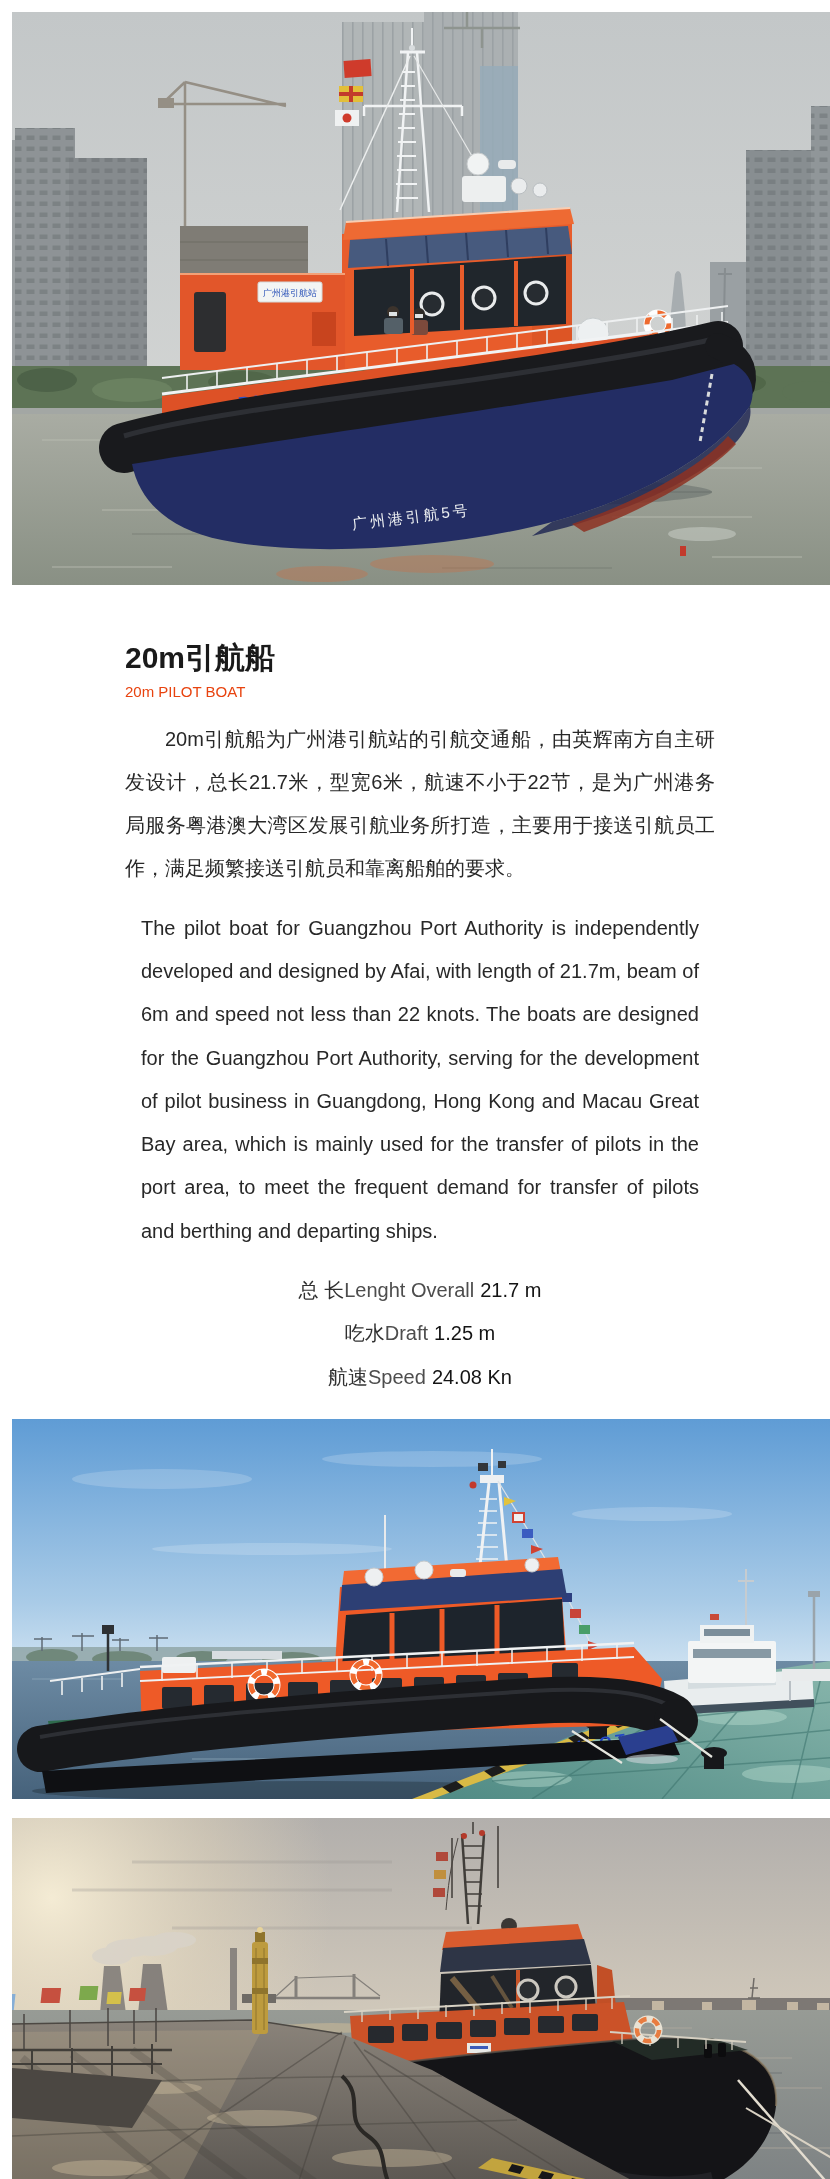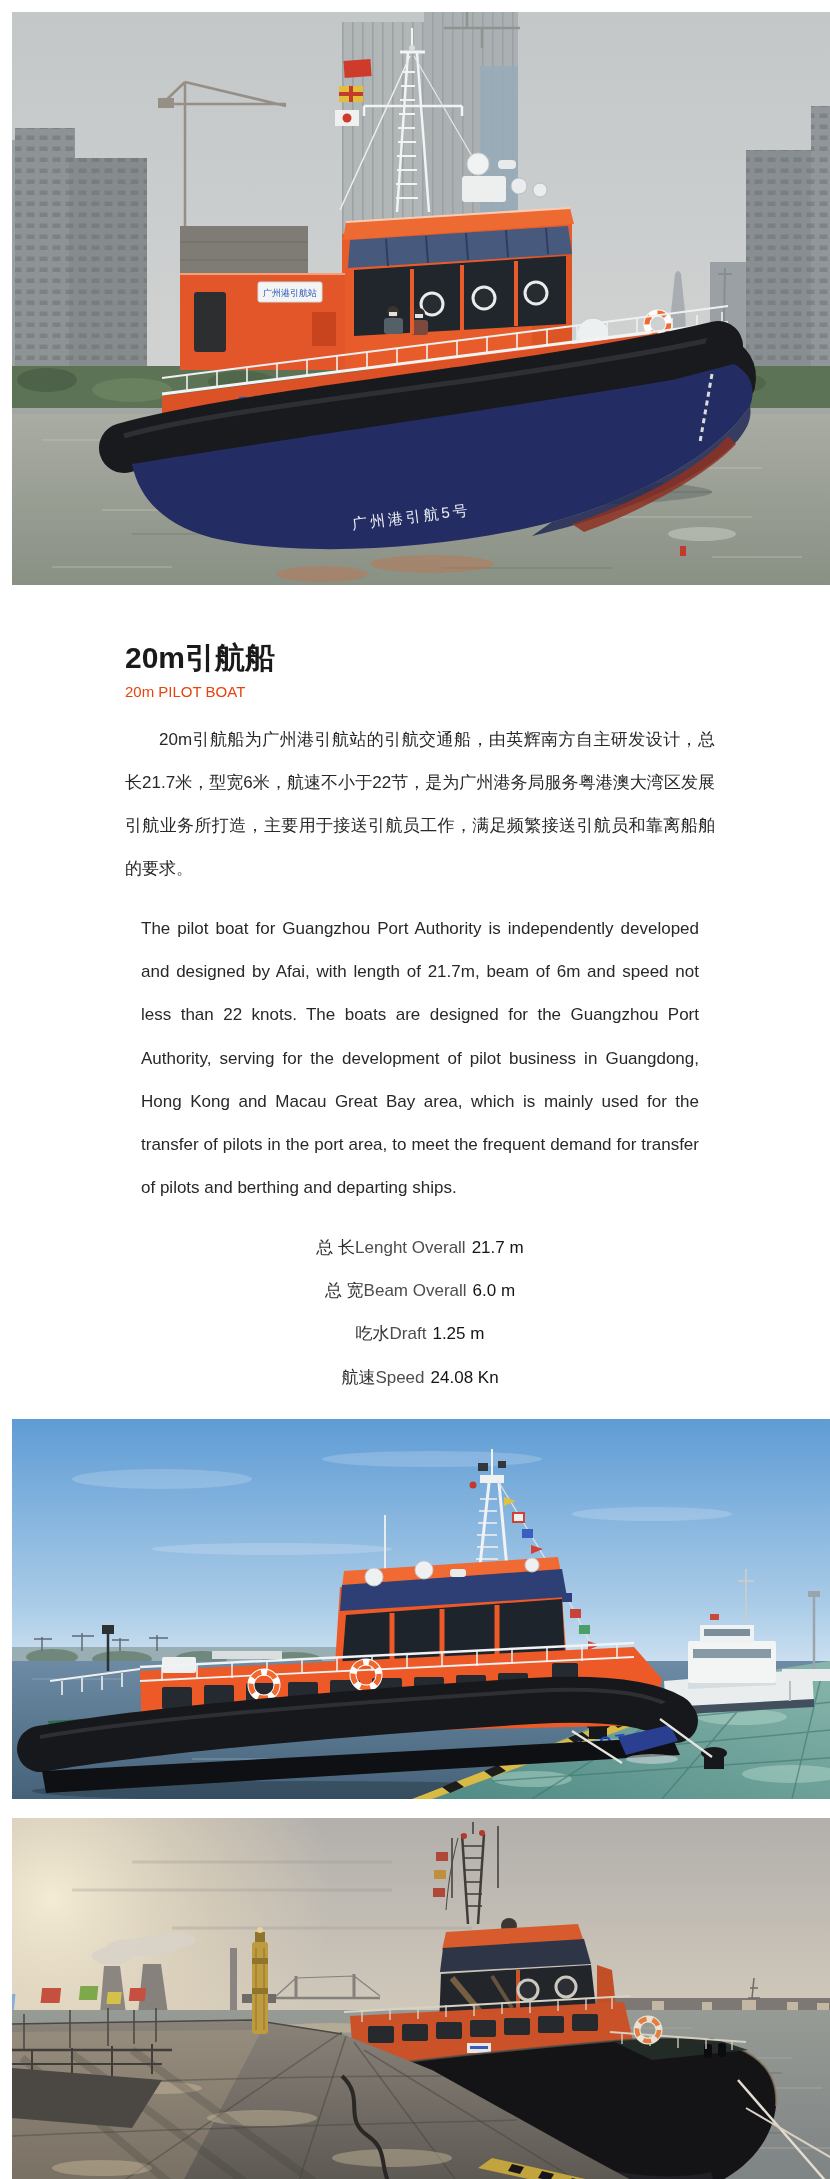--- a/index.html
+++ b/index.html
@@ -4,21 +4,21 @@
 <style>
   html,body{margin:0;padding:0;background:#ffffff;}
   body{width:830px;font-family:"Liberation Sans","DejaVu Sans",sans-serif;-webkit-font-smoothing:antialiased;}
   figure{margin:8px;padding:4px;}
   svg{display:block;}
   .photo{width:830px;overflow:hidden;}
   .photo2{margin-bottom:11px;}
   .content{padding:45px 115px 8px 125px;}
   h1{font-size:30px;font-weight:bold;color:#1a1a1a;margin:0 0 10px 0;line-height:1.05;letter-spacing:0;}
   .subtitle{font-size:15px;font-weight:normal;color:#e8430f;margin:0 0 19px 0;line-height:1;}
-  .body-text{width:590px;font-size:17px;line-height:43.3px;color:#282828;text-align:justify;}
+  .body-text{width:590px;font-size:20px;line-height:43.3px;color:#282828;text-align:justify;}
   .para-cn{margin:0;text-indent:2em;}
   .para-en{margin:16px;}
   .specs{list-style:none;margin:4px 0 0 0;padding:0;text-align:center;}
   .spec-row{margin:0;}
   .spec-zh{color:#303030;}
   .spec-en{color:#4d4d4d;}
   .spec-val{color:#141414;margin-left:6px;}
   .page-bottom{height:32px;background:#ffffff;}
 </style>
 </head>
@@ -176,21 +176,20 @@
 </figure>
 
 <section class="content">
   <h1>20m引航船</h1>
   <div class="subtitle">20m PILOT BOAT</div>
   <div class="body-text">
     <p class="para-cn">20m引航船为广州港引航站的引航交通船，由英辉南方自主研发设计，总长21.7米，型宽6米，航速不小于22节，是为广州港务局服务粤港澳大湾区发展引航业务所打造，主要用于接送引航员工作，满足频繁接送引航员和靠离船舶的要求。</p>
     <p class="para-en">The pilot boat for Guangzhou Port Authority is independently developed and designed by Afai, with length of 21.7m, beam of 6m and speed not less than 22 knots. The boats are designed for the Guangzhou Port Authority, serving for the development of pilot business in Guangdong, Hong Kong and Macau Great Bay area, which is mainly used for the transfer of pilots in the port area, to meet the frequent demand for transfer of pilots and berthing and departing ships.</p>
     <ul class="specs">
       <li class="spec-row"><span class="spec-zh">总 长</span><span class="spec-en">Lenght Overall</span><span class="spec-val">21.7 m</span></li>
-      <li class="spec-row"><span class="spec-zh">总 宽</span><span class="spec-en">Beam Overall</span><span class="spec-val">6.0 m</span></li>
       <li class="spec-row"><span class="spec-zh">吃水</span><span class="spec-en">Draft</span><span class="spec-val">1.25 m</span></li>
       <li class="spec-row"><span class="spec-zh">航速</span><span class="spec-en">Speed</span><span class="spec-val">24.08 Kn</span></li>
     </ul>
   </div>
 </section>
 
 <figure class="photo photo2">
 <svg width="830" height="380" viewBox="0 0 830 380" preserveAspectRatio="none">
   <defs>
     <linearGradient id="p2sky" x1="0" y1="0" x2="0" y2="1">

